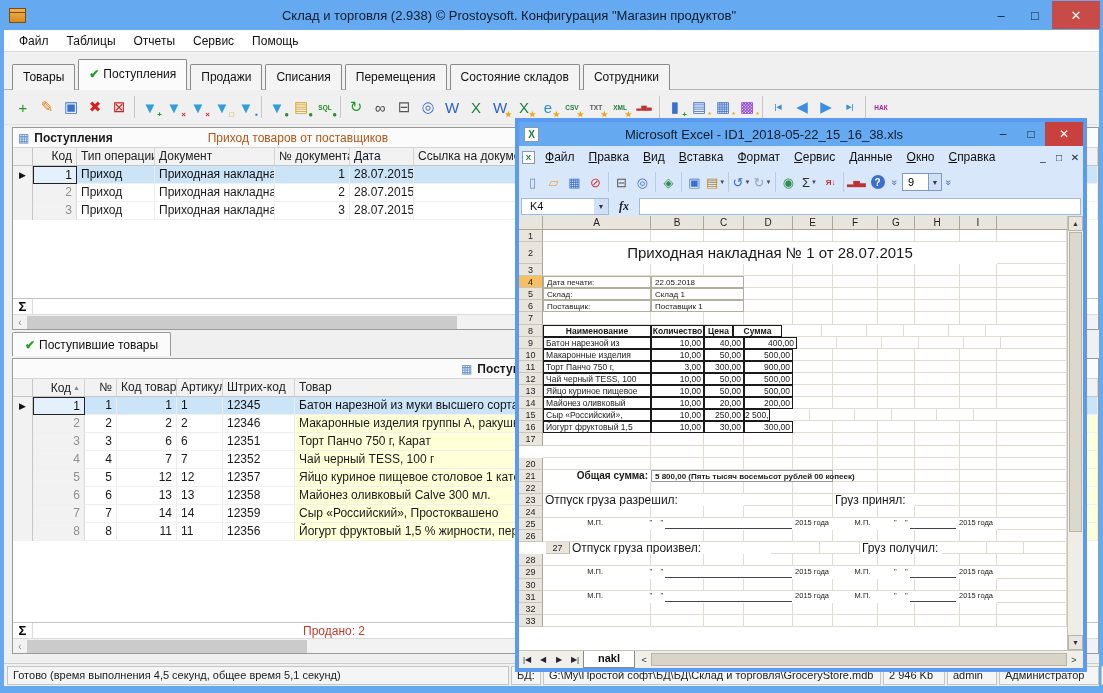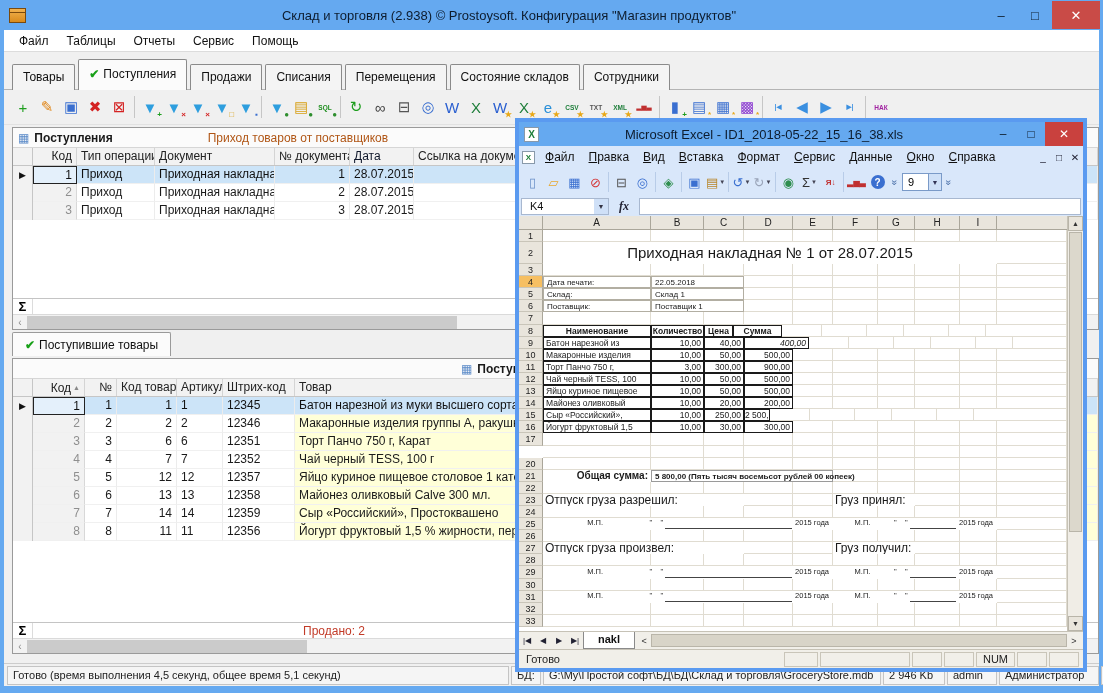--- a/index.html
+++ b/index.html
@@ -649,21 +649,21 @@
           <span class="xc empty" style="width: 37px;"></span>
           <span class="xc empty" style="width: 45px;"></span>
           <span class="xc empty" style="width: 37px;"></span>
           <span class="xc empty fill"></span>
         </div>
         <div class="xrow" style="height: 12.1px;">
           <span class="rowhdr" style="line-height: 12px;">9</span>
           <span class="xc tdl" style="width: 108px;">Батон нарезной из</span>
           <span class="xc tdr" style="width: 53px;">10,00</span>
           <span class="xc tdr" style="width: 40px;">40,00</span>
-          <span class="xc tdr" style="width: 65px; font-style: italic;">400,00</span>
+          <span class="xc tdr" style="width: 53px;">400,00</span>
           <span class="xc empty" style="width: 40px;"></span>
           <span class="xc empty" style="width: 45px;"></span>
           <span class="xc empty" style="width: 37px;"></span>
           <span class="xc empty" style="width: 45px;"></span>
           <span class="xc empty" style="width: 37px;"></span>
           <span class="xc empty fill"></span>
         </div>
         <div class="xrow" style="height: 12.1px;">
           <span class="rowhdr" style="line-height: 12px;">10</span>
           <span class="xc tdl" style="width: 108px;">Макаронные изделия</span>
@@ -862,21 +862,21 @@
           <span class="xc empty" style="width: 53px;"></span>
           <span class="xc empty" style="width: 40px;"></span>
           <span class="xc empty" style="width: 49px;"></span>
           <span class="xc empty" style="width: 40px;"></span>
           <span class="xc empty" style="width: 45px;"></span>
           <span class="xc empty" style="width: 37px;"></span>
           <span class="xc empty" style="width: 45px;"></span>
           <span class="xc empty" style="width: 37px;"></span>
           <span class="xc empty fill"></span>
         </div>
-        <div class="xrow" style="height: 12.1px;">
+        <div class="xrow" style="height: 12.1px; margin-left: 27px;">
           <span class="rowhdr" style="line-height: 12px;">27</span>
           <span class="xc siglbl" style="width: 201px;">Отпуск груза произвел:</span>
           <span class="xc empty" style="width: 49px;"></span>
           <span class="xc empty" style="width: 40px;"></span>
           <span class="xc siglbl" style="width: 82px;">Груз получил:</span>
           <span class="xc empty" style="width: 45px;"></span>
           <span class="xc empty" style="width: 37px;"></span>
           <span class="xc empty fill"></span>
         </div>
         <div class="xrow" style="height: 12.1px;">
@@ -977,23 +977,13 @@
         <span class="snav">▶</span>
         <span class="snav">▶|</span>
       </span>
     <span class="stab">nakl</span>
     <span class="tabscroll">
       <span class="tsarr">&lt;</span>
       <span class="tsthumb"></span>
       <span class="tsarr">&gt;</span>
     </span>
   </div>
-  <div class="xl-status">
-    <span style="flex:1;padding-left:4px">Готово</span>
-    <span class="xseg" style="width:34px"></span>
-    <span class="xseg" style="width:90px"></span>
-    <span class="xseg" style="width:30px"></span>
-    <span class="xseg" style="width:30px"></span>
-    <span class="xseg">NUM</span>
-    <span class="xseg" style="width:30px"></span>
-    <span class="xseg" style="width:30px"></span>
-  </div>
 </div>
 
 </body></html>

